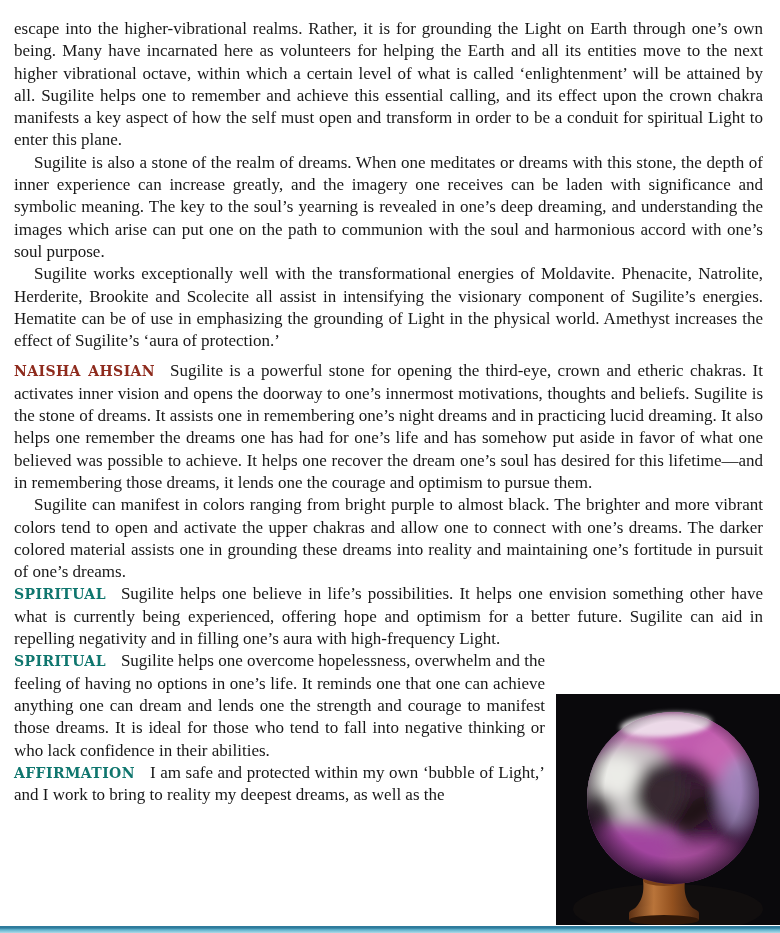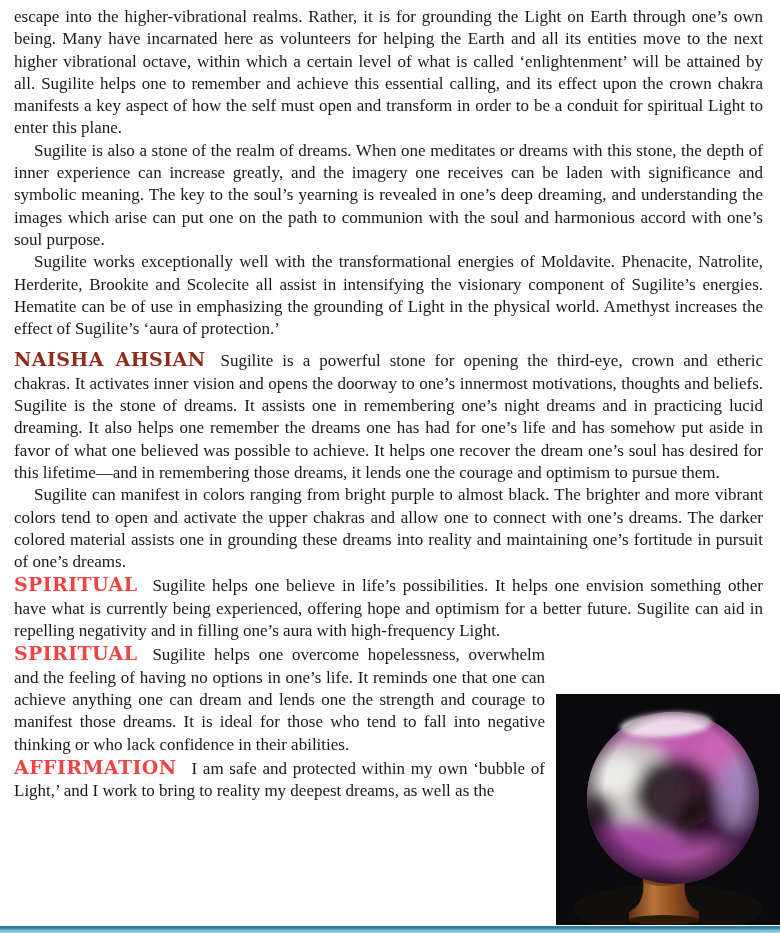--- a/index.html
+++ b/index.html
@@ -5,41 +5,41 @@
   html,body { margin:0; padding:0; background:#ffffff; }
   .page {
     position:relative;
     width:780px; height:933px;
     background:#ffffff;
     overflow:hidden;
     font-family:"Liberation Serif","DejaVu Serif",serif;
     color:#181818;
   }
   .text-col {
-    position:absolute; left:0; top:4px;
+    position:absolute; left:0; top:16px;
     width:780px;
     padding:2px 17px 0 14px;
     box-sizing:border-box;
     font-size:17px;
     line-height:22.3px;
     text-align:justify;
   }
   .text-col p { margin:0; }
   p.indent { text-indent:20px; }
   p.naisha-para { margin-top:8px; }
   .lead {
     font-family:"DejaVu Serif","Liberation Serif",serif;
     font-weight:bold;
-    font-size:19px;
+    font-size:14px;
     letter-spacing:0.4px;
     padding-right:15px;
     white-space:nowrap;
   }
   .lead.red   { color:#8e2b1d; }
-  .lead.olive { color:#ef4444; }
+  .lead.olive { color:#0f766e; }
   .img-spacer {
     float:right;
     width:218px;
     height:256px;
   }
   .photo {
     position:absolute;
     left:556px; top:694px;
     width:224px; height:231px;
     z-index:1;

